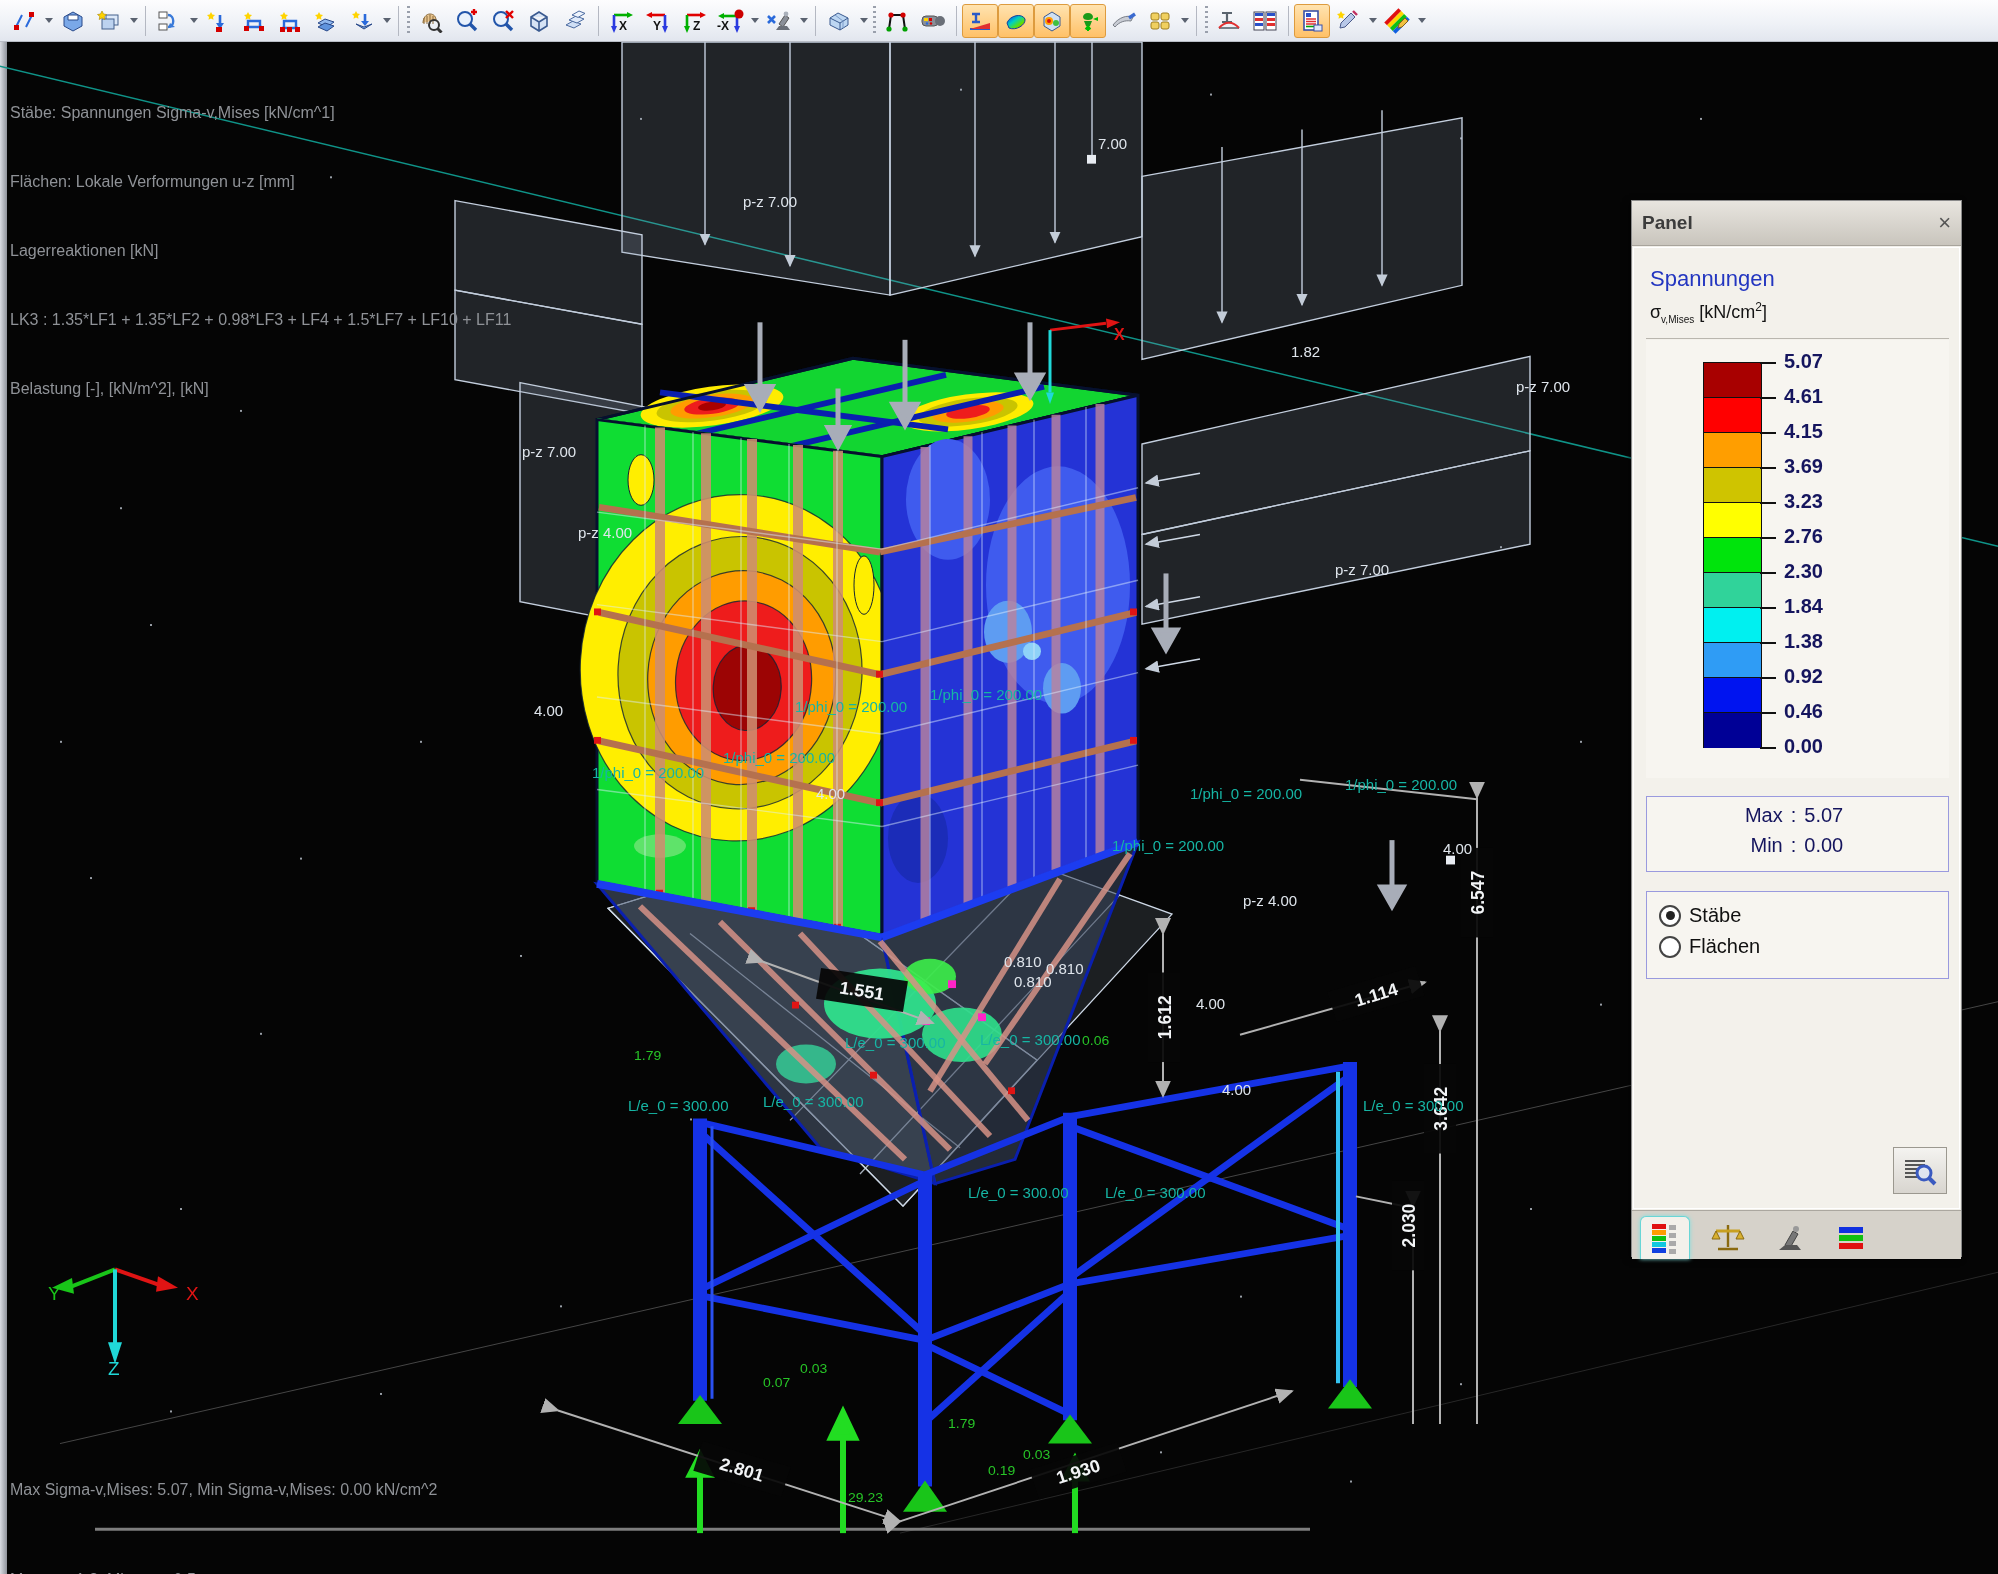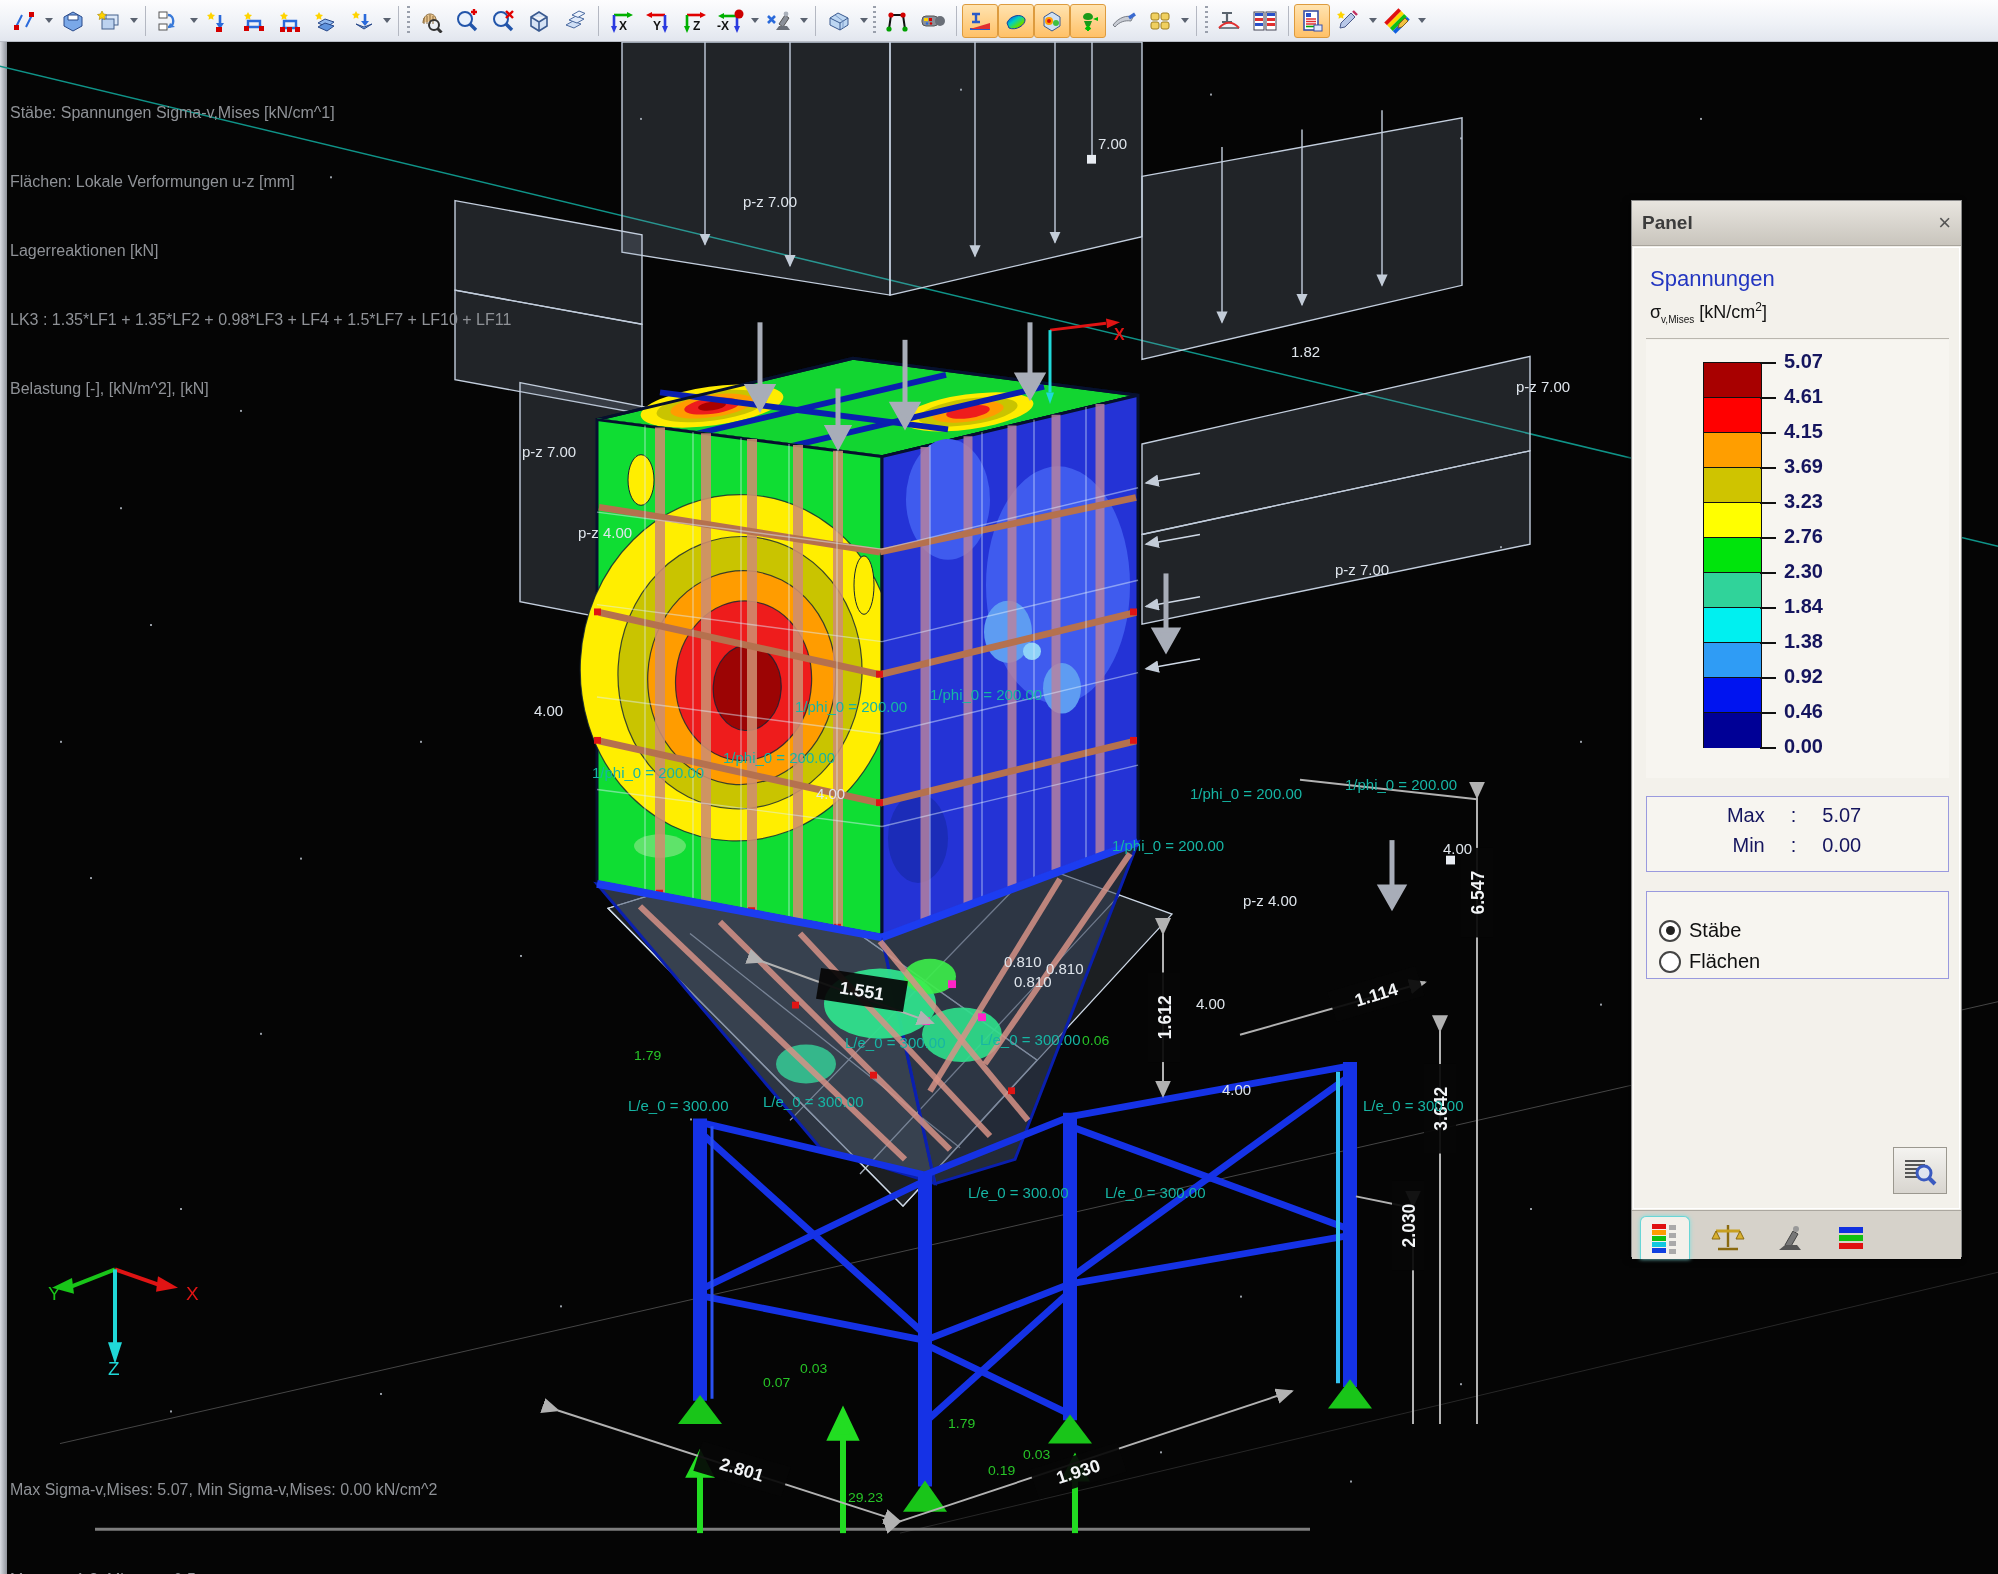--- a/index.html
+++ b/index.html
@@ -39,24 +39,24 @@
   .p-sig{position:absolute;left:16px;top:52px;font-size:18px;color:#141414;}
   .p-sig sub{font-size:10px;margin-top:7px;}
   .p-sig sup{font-size:12px;}
   .p-hr{position:absolute;left:12px;right:10px;top:90px;border-top:1px solid #b9b6ae;}
   .legendbox{position:absolute;left:12px;right:10px;top:92px;height:438px;background:#f7f5f0;}
   .lrow{position:absolute;left:57px;width:57px;height:35px;border:1px solid #111;border-bottom:none;}
   .lrow:last-of-type{border-bottom:1px solid #111;}
   .ltick{position:absolute;left:114px;width:16px;height:2px;background:#111;}
   .lval{position:absolute;left:138px;width:90px;font-size:20px;font-weight:bold;color:#15155e;transform:translateY(-12px);}
   .mmbox{position:absolute;left:12px;right:10px;top:548px;height:74px;background:#f7f5f0;border:1px solid #9a9ade;}
-  .mmrow{display:flex;justify-content:center;gap:26px;font-size:20px;color:#15155e;margin-top:7px;}
+  .mmrow{display:flex;justify-content:center;gap:8px;font-size:20px;color:#15155e;margin-top:7px;}
   .mmrow .l{width:48px;text-align:right;}
   .mmrow .v{width:56px;text-align:left;}
-  .radiobox{position:absolute;left:12px;right:10px;top:643px;height:88px;background:#f7f5f0;border:1px solid #9a9ade;padding-top:23px;box-sizing:border-box;}
+  .radiobox{position:absolute;left:12px;right:10px;top:643px;height:88px;background:#f7f5f0;border:1px solid #9a9ade;padding-top:8px;box-sizing:border-box;}
   .ritem{display:flex;align-items:center;gap:8px;margin:4px 0 8px 12px;font-size:20px;color:#101010;}
   .rdot{width:18px;height:18px;border-radius:50%;border:2px solid #444;background:#fff;display:flex;align-items:center;justify-content:center;}
   .rdot.sel i{width:9px;height:9px;border-radius:50%;background:#222;}
   .mag-btn{position:absolute;right:12px;bottom:14px;width:52px;height:45px;background:linear-gradient(#f4f3f0,#d8d5cf);
     border:1px solid #9b988f;display:flex;align-items:center;justify-content:center;}
   .tabbar{height:48px;background:#d6d2ca;border-top:1px solid #aba79f;display:flex;align-items:flex-end;gap:14px;padding-left:8px;}
   .ptab{width:48px;height:42px;display:flex;align-items:center;justify-content:center;border-radius:6px 6px 0 0;}
   .ptab.active{background:#f3f1eb;border:1px solid #69d6d6;border-bottom:none;box-shadow:0 0 4px #7fe0e0;}
 </style>
 </head>

